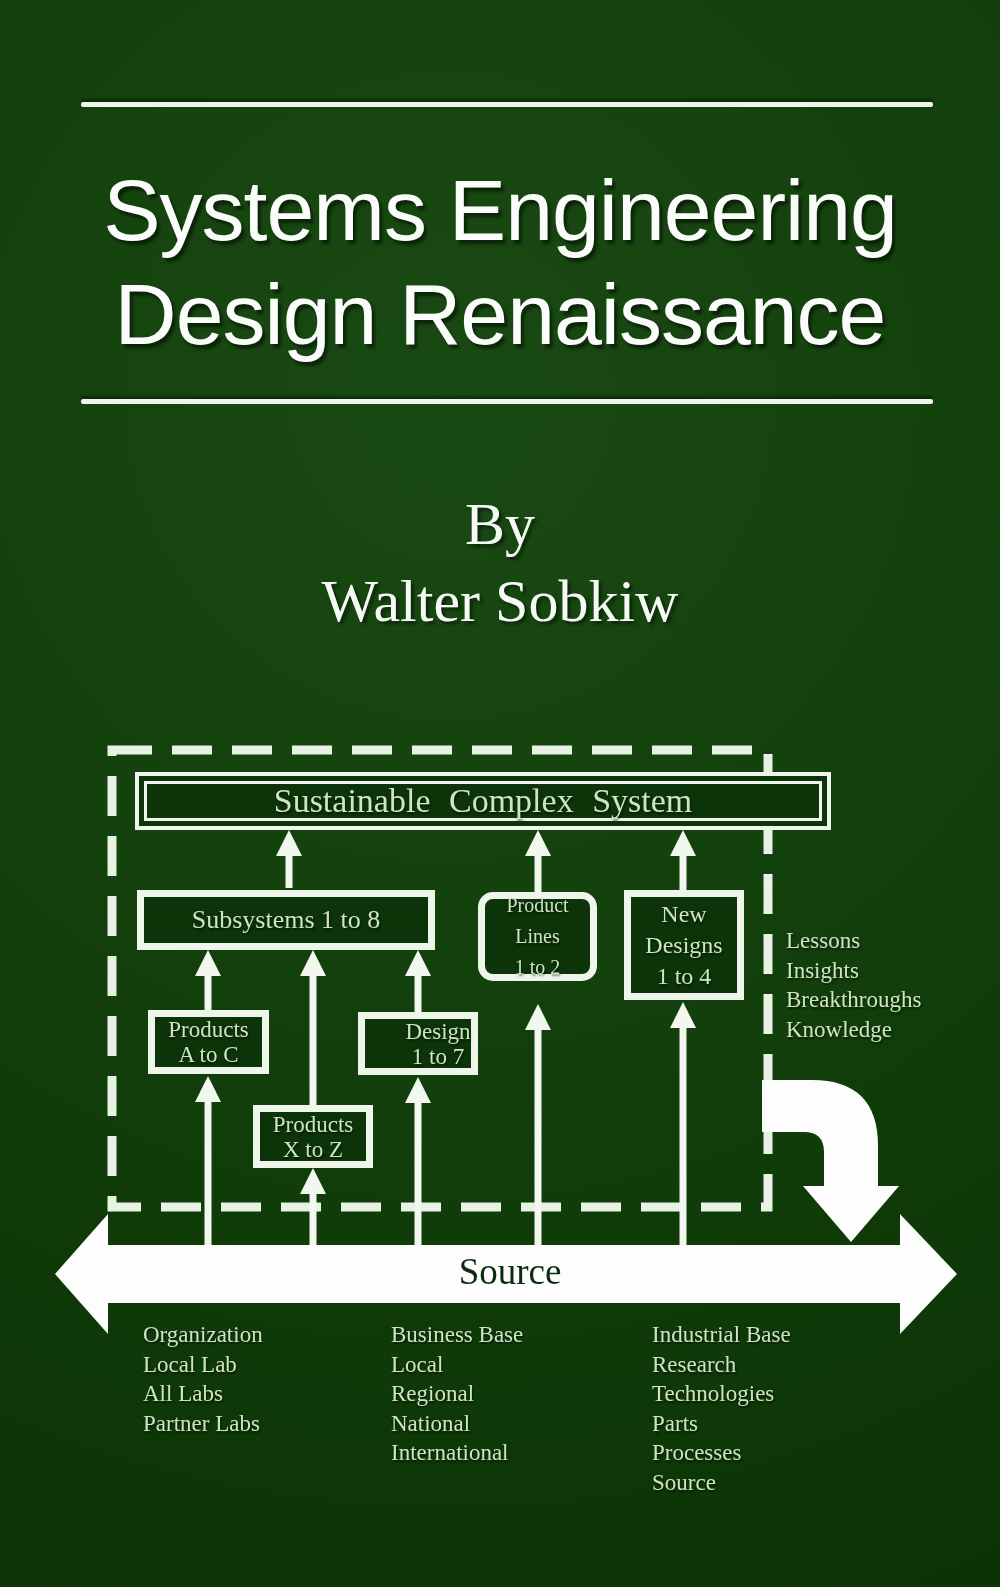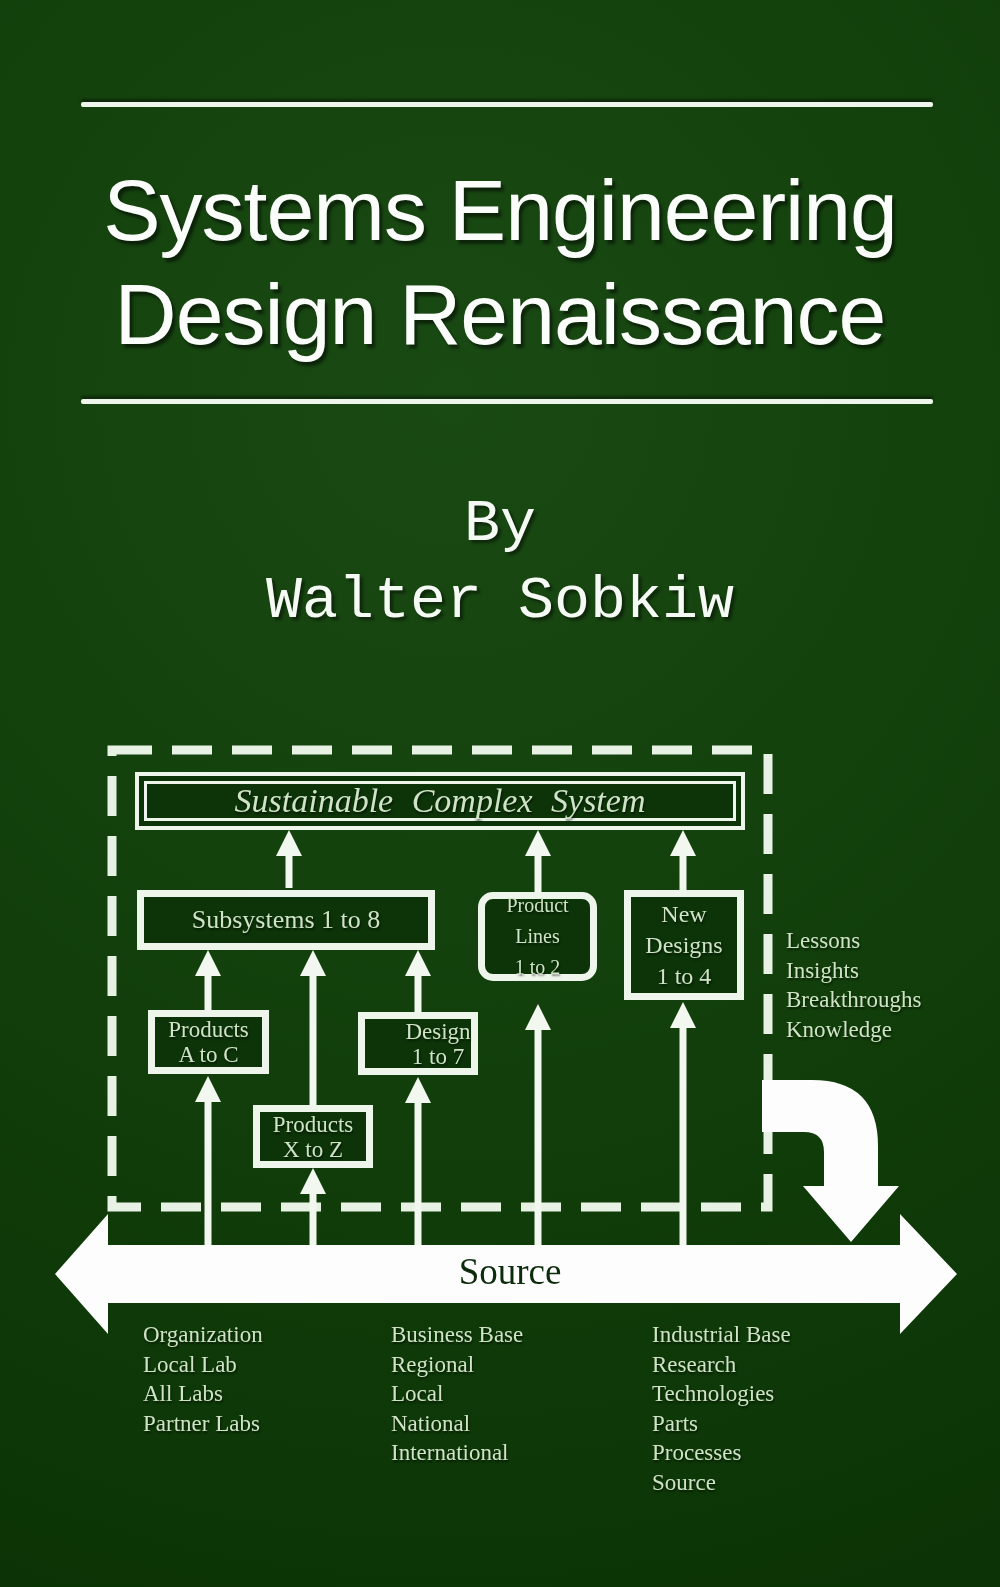--- a/index.html
+++ b/index.html
@@ -20,42 +20,42 @@
   .title{
     position:absolute;left:0;top:158px;width:1000px;
     text-align:center;color:#fbfdfb;
     font-family:"Liberation Sans", sans-serif;
     font-size:86px;line-height:104px;letter-spacing:-1px;
     text-shadow:3px 4px 3px rgba(0,0,0,0.5);
   }
   .byline{
     position:absolute;left:0;top:486px;width:1000px;
     text-align:center;color:#f6faf5;
-    font-family:Liberation Mono, monospace;
+    font-family:Liberation Serif, serif;
     font-size:60px;line-height:77px;
     text-shadow:3px 3px 3px rgba(0,0,0,0.45);
   }
   .diagram-svg{position:absolute;left:0;top:0;width:1000px;height:1587px;}
   .dbox{
     position:absolute;
     border:7px solid #eef5ea;
     background:#0c3408;
     color:#cfe3c6;
     display:flex;align-items:center;justify-content:center;
     text-align:center;
     font-family:"Liberation Serif", serif;
     box-sizing:border-box;
     text-shadow:1px 2px 2px rgba(0,0,0,0.5);
   }
   .dbox .lines{width:100%;}
   .box-sustainable{
-    left:135px;top:772px;width:610px;height:58px;
+    left:135px;top:772px;width:696px;height:58px;
     border-width:4px;
     box-shadow:inset 0 0 0 5px #0c3408, inset 0 0 0 8px #eef5ea;
-    font-size:34px;word-spacing:10px;font-style:italic;
+    font-size:34px;word-spacing:10px;
   }
   .box-subsystems{left:137px;top:890px;width:298px;height:60px;font-size:26px;}
   .box-product-lines{left:478px;top:892px;width:119px;height:89px;font-size:20px;line-height:31px;border-radius:15px;}
   .box-new-designs{left:624px;top:890px;width:120px;height:110px;font-size:24px;line-height:31px;}
   .box-products-ac{left:148px;top:1010px;width:121px;height:64px;font-size:23px;line-height:25px;}
   .box-design{left:358px;top:1012px;width:120px;height:63px;font-size:23px;line-height:25px;padding-left:40px;}
   .box-products-xz{left:253px;top:1105px;width:120px;height:63px;font-size:23px;line-height:25px;}
   .outputs{
     position:absolute;left:786px;top:926px;width:190px;
     color:#cfe3c6;font-size:23px;line-height:29.5px;
@@ -187,22 +187,22 @@
 
   <div class="footer-col col-1">
     <div class="hdr">Organization</div>
     <div>Local Lab</div>
     <div>All Labs</div>
     <div>Partner Labs</div>
   </div>
 
   <div class="footer-col col-2">
     <div class="hdr">Business Base</div>
+    <div>Local</div>
     <div>Regional</div>
-    <div>Local</div>
     <div>National</div>
     <div>International</div>
   </div>
 
   <div class="footer-col col-3">
     <div class="hdr">Industrial Base</div>
     <div>Research</div>
     <div>Technologies</div>
     <div>Parts</div>
     <div>Processes</div>

